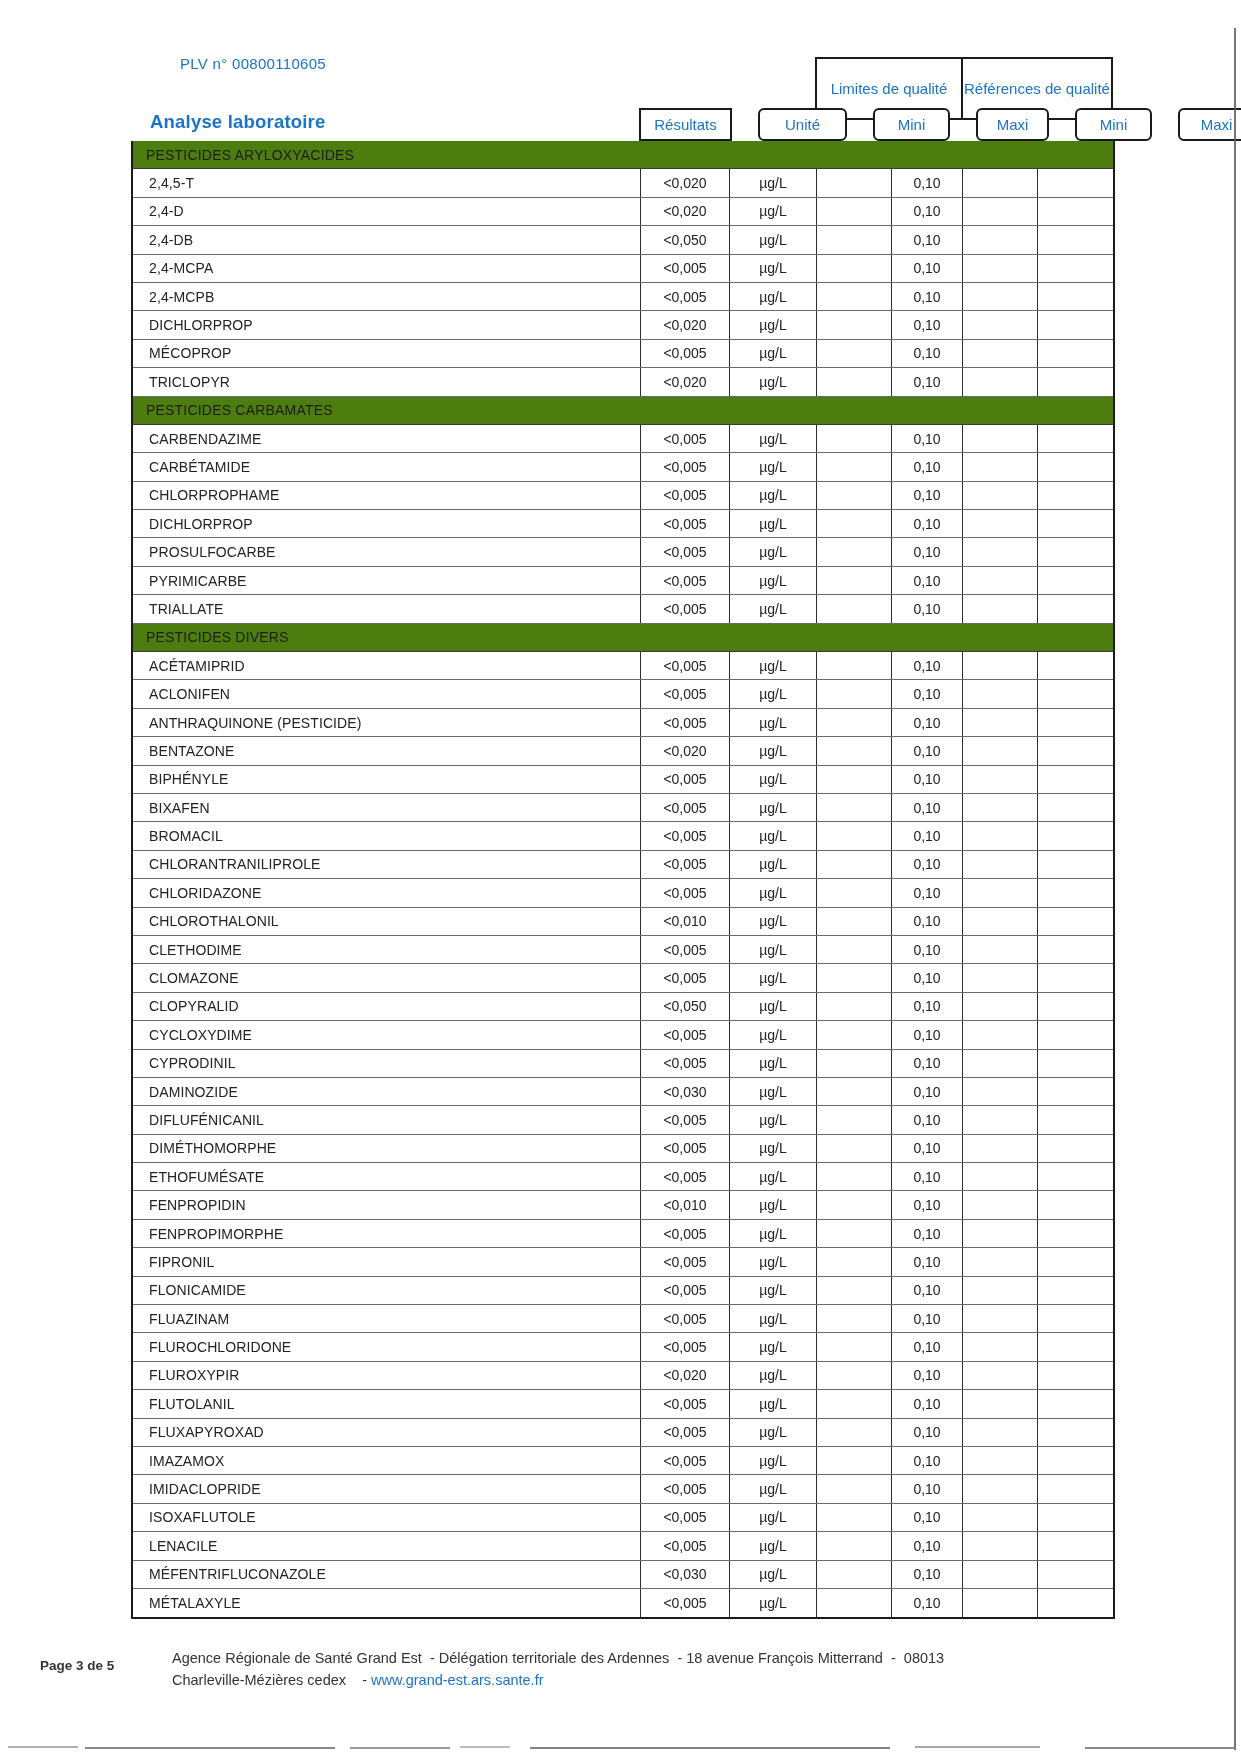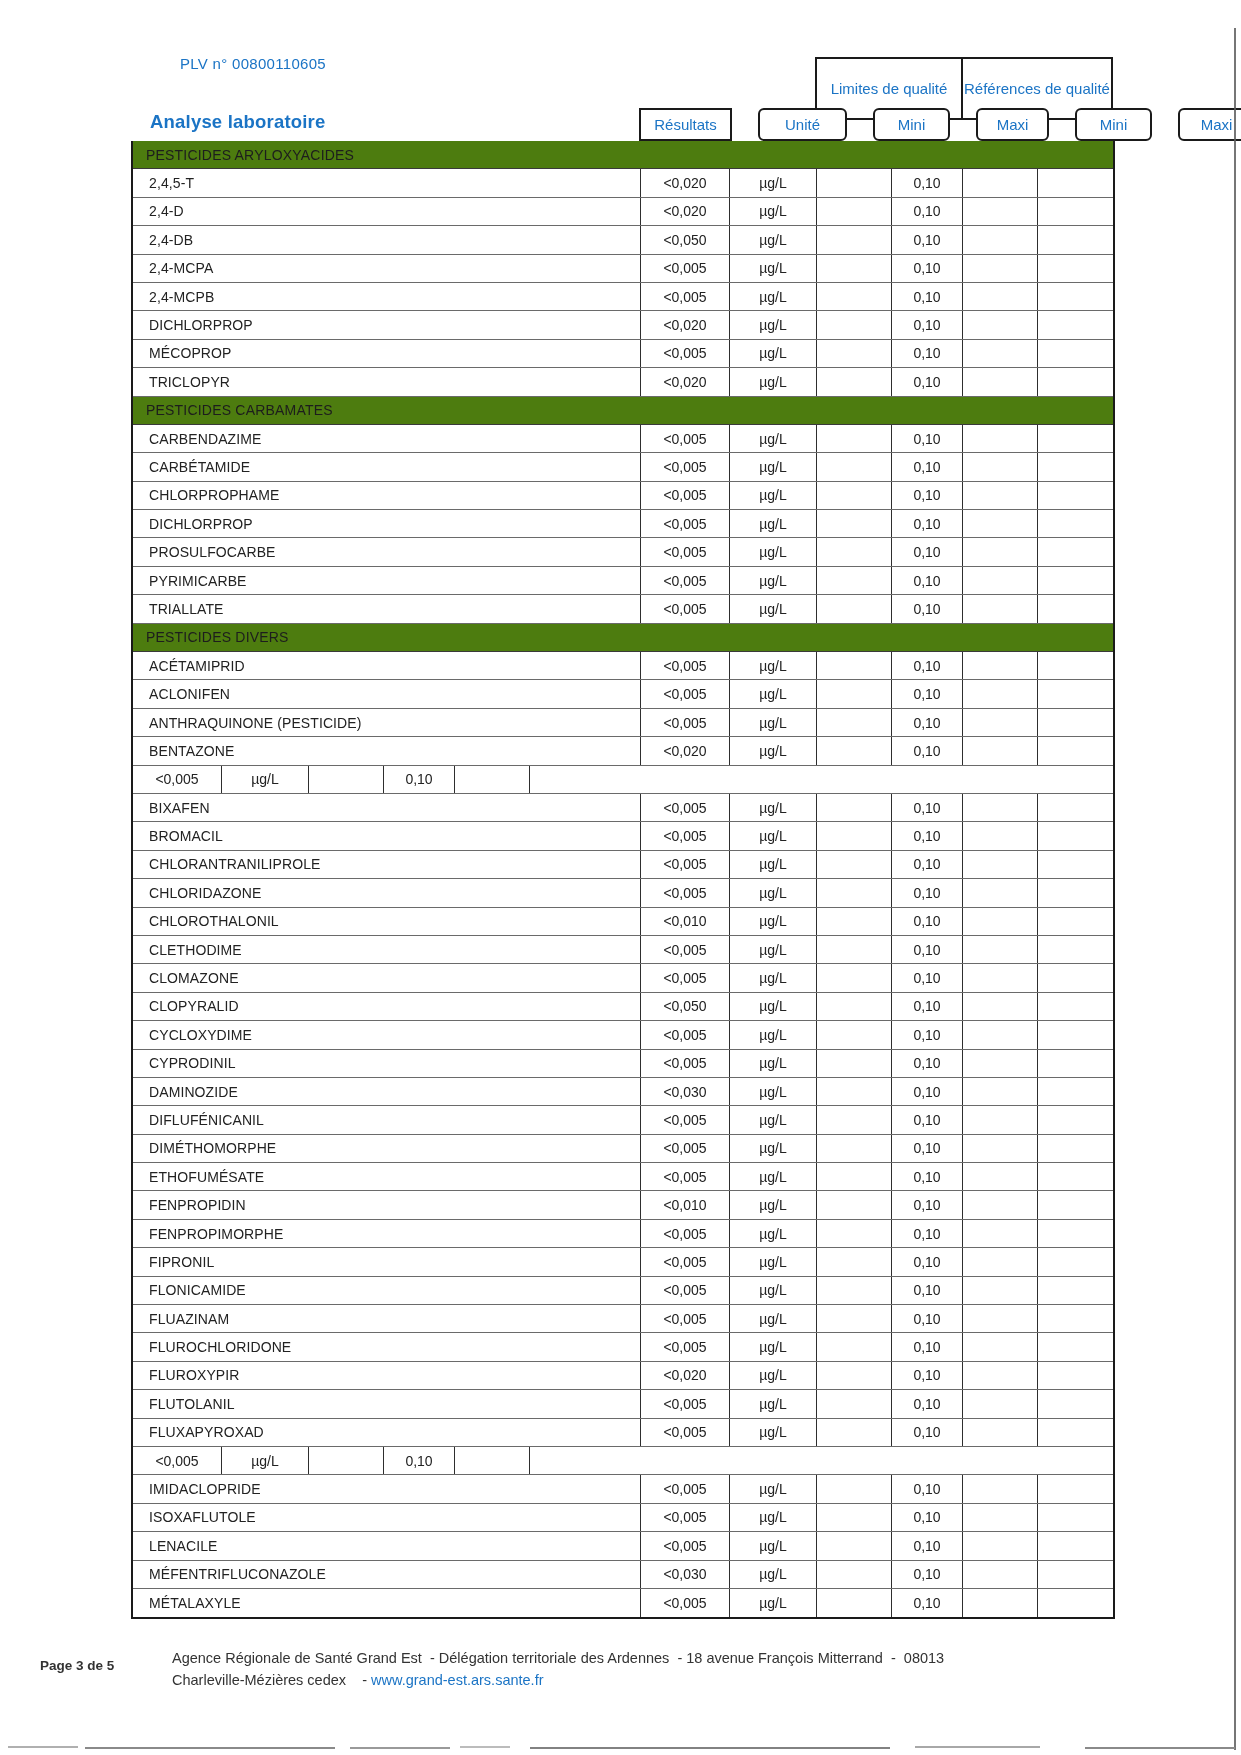--- a/index.html
+++ b/index.html
@@ -312,20 +312,21 @@
       <div class="cell c0">BENTAZONE</div>
       <div class="cell c1">&lt;0,020</div>
       <div class="cell c2">µg/L</div>
       <div class="cell c3"></div>
       <div class="cell c4">0,10</div>
       <div class="cell c5"></div>
       <div class="cell c6"></div>
     </div>
 
     <div class="row">
+      <div class="cell c0">BIPHÉNYLE</div>
       <div class="cell c1">&lt;0,005</div>
       <div class="cell c2">µg/L</div>
       <div class="cell c3"></div>
       <div class="cell c4">0,10</div>
       <div class="cell c5"></div>
       <div class="cell c6"></div>
     </div>
 
     <div class="row">
       <div class="cell c0">BIXAFEN</div>
@@ -551,20 +552,21 @@
       <div class="cell c0">FLUXAPYROXAD</div>
       <div class="cell c1">&lt;0,005</div>
       <div class="cell c2">µg/L</div>
       <div class="cell c3"></div>
       <div class="cell c4">0,10</div>
       <div class="cell c5"></div>
       <div class="cell c6"></div>
     </div>
 
     <div class="row">
+      <div class="cell c0">IMAZAMOX</div>
       <div class="cell c1">&lt;0,005</div>
       <div class="cell c2">µg/L</div>
       <div class="cell c3"></div>
       <div class="cell c4">0,10</div>
       <div class="cell c5"></div>
       <div class="cell c6"></div>
     </div>
 
     <div class="row">
       <div class="cell c0">IMIDACLOPRIDE</div>

